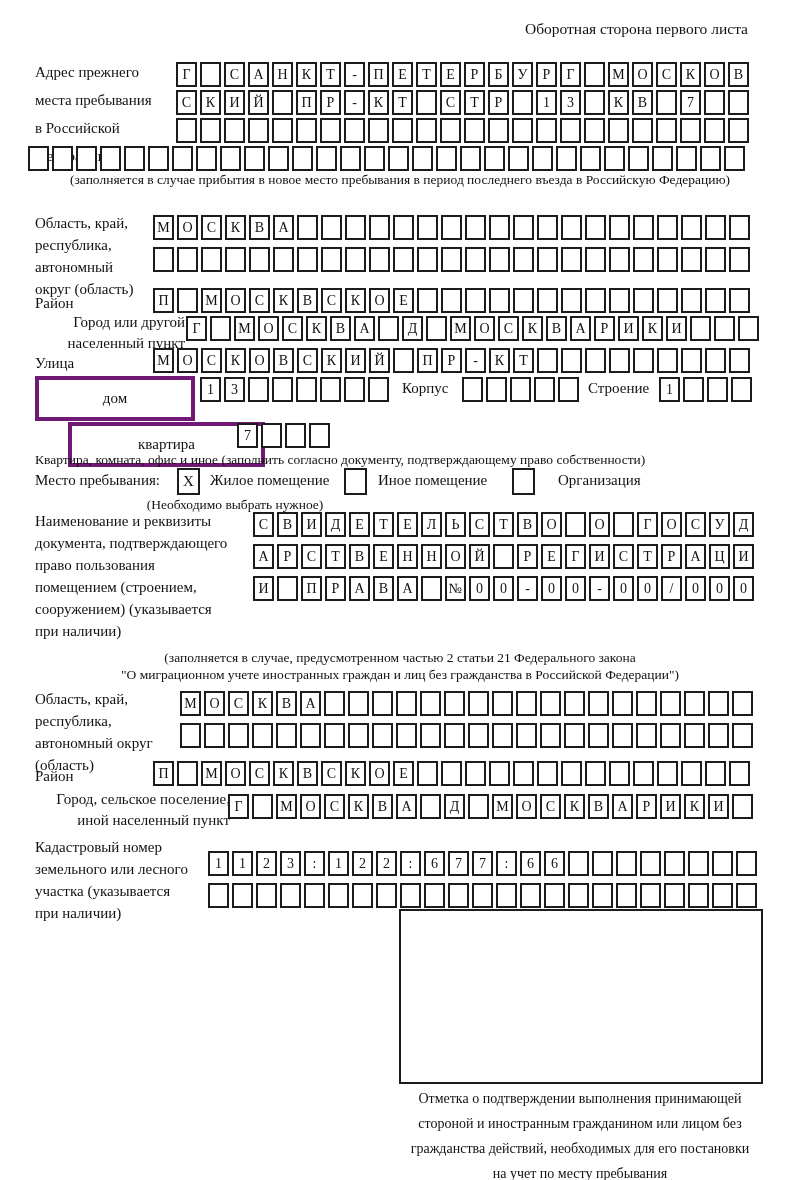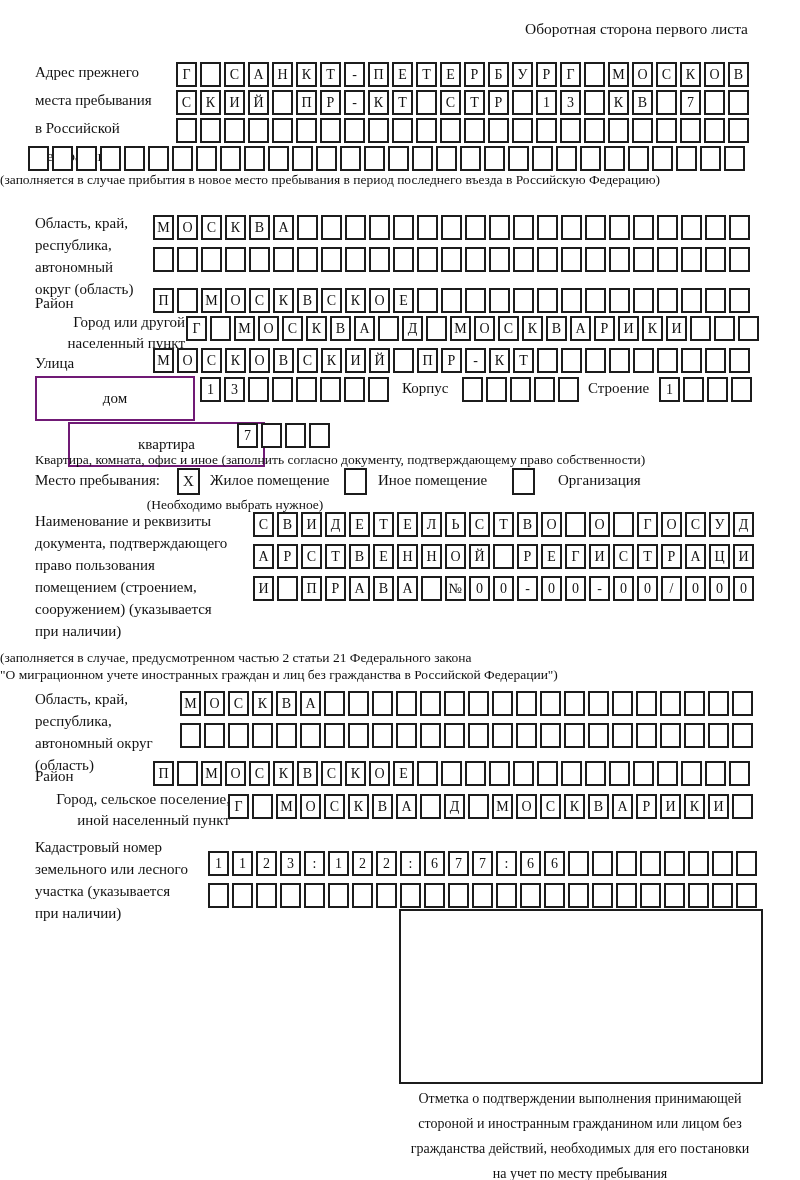--- a/index.html
+++ b/index.html
@@ -12,25 +12,25 @@
   .lbl28{line-height:28px;}
   .lbl21{line-height:21px;text-align:right;}
   .cellrow{position:absolute;display:flex;gap:3px;}
   .cell{
     box-sizing:border-box;width:21px;height:25px;border:2px solid #1c1c1c;
     display:flex;align-items:center;justify-content:center;
     font-size:14px;background:#fff;flex:0 0 auto;
   }
   .cb{position:absolute;width:23px;height:27px;font-size:15px;}
   .labelbox{
-    position:absolute;box-sizing:border-box;border:2px solid #701a75;height:45px;
+    position:absolute;box-sizing:border-box;border:4px solid #701a75;height:45px;
     display:flex;align-items:center;justify-content:center;font-size:15px;background:#fff;
   }
   .caption{position:absolute;font-size:13.5px;}
-  .center{left:0;width:800px;text-align:left;}
+  .center{left:0;width:800px;text-align:center;}
   .title{position:absolute;font-size:16px;font-weight:bold;}
   .inline-lbl{position:absolute;font-size:15px;}
   .stamp-box{position:absolute;border:2px solid #1c1c1c;background:#fff;}
   .confirm{position:absolute;font-size:14px;line-height:25px;text-align:center;white-space:pre-line;}
 </style>
 </head>
 <body>
 
 <div class="page">
 

